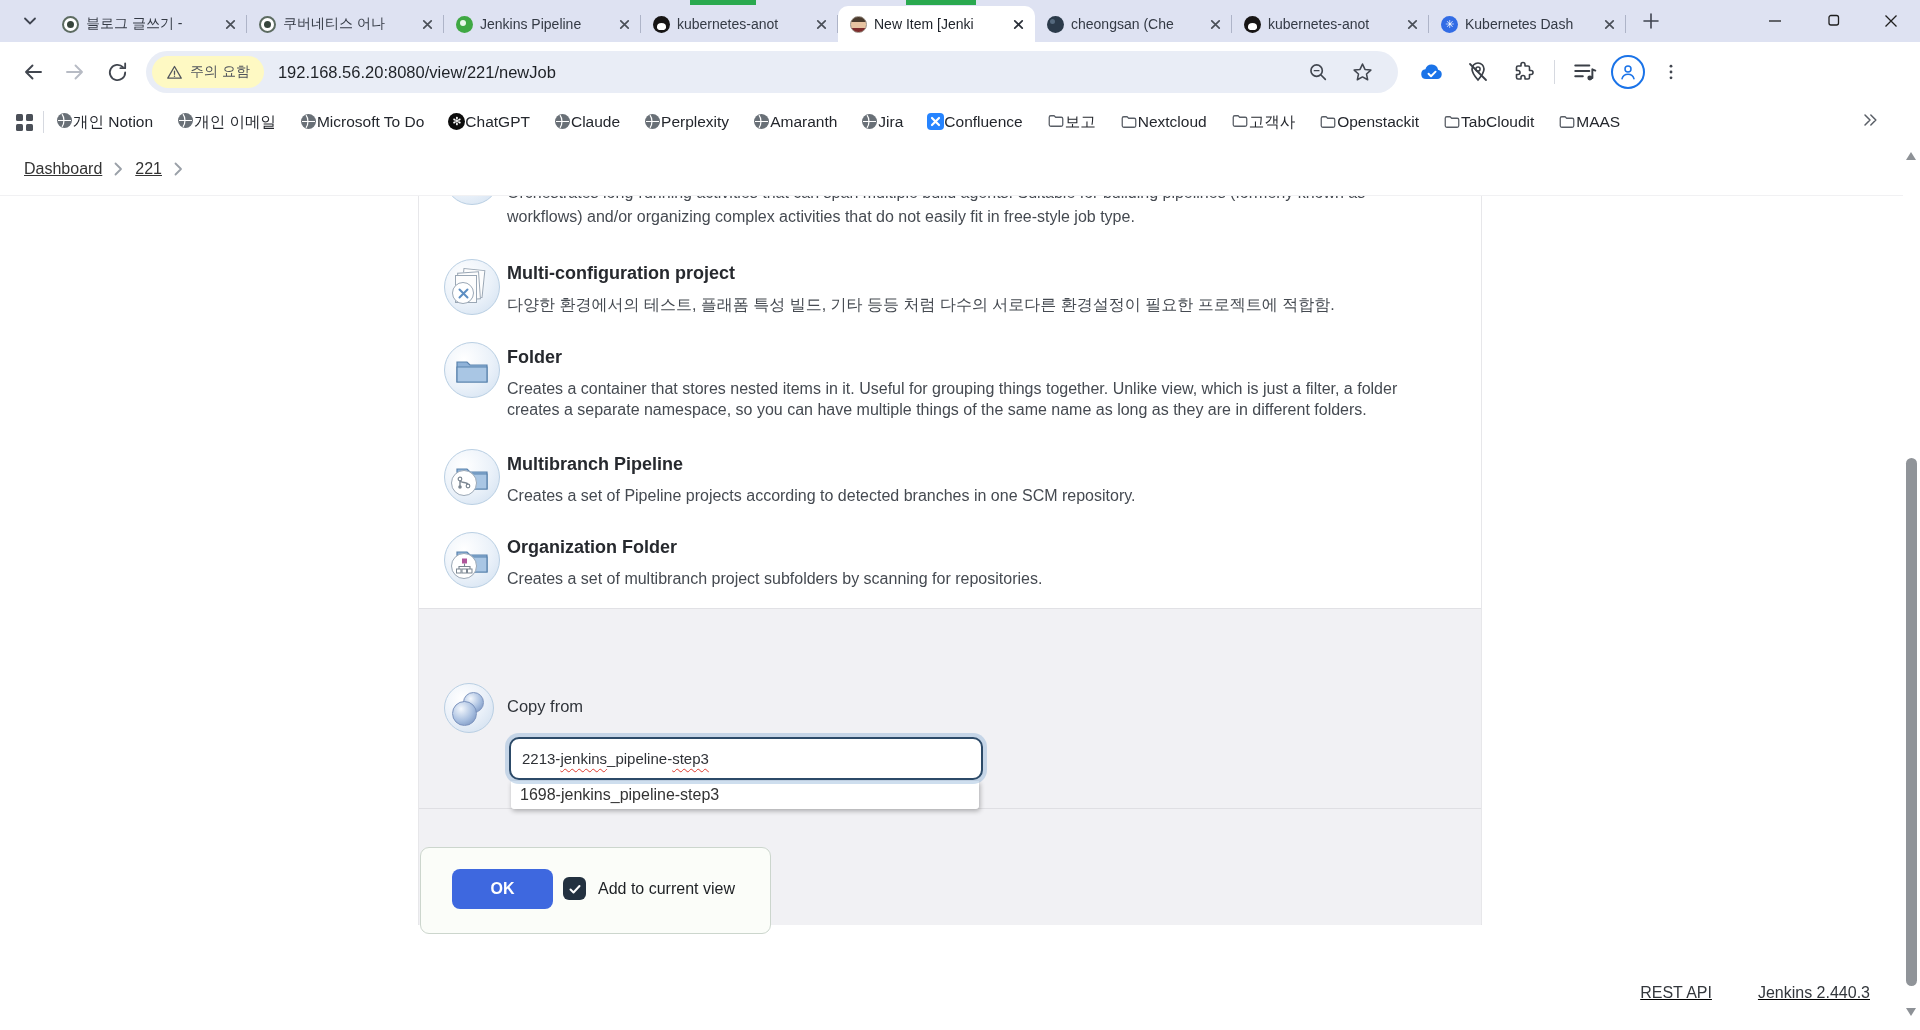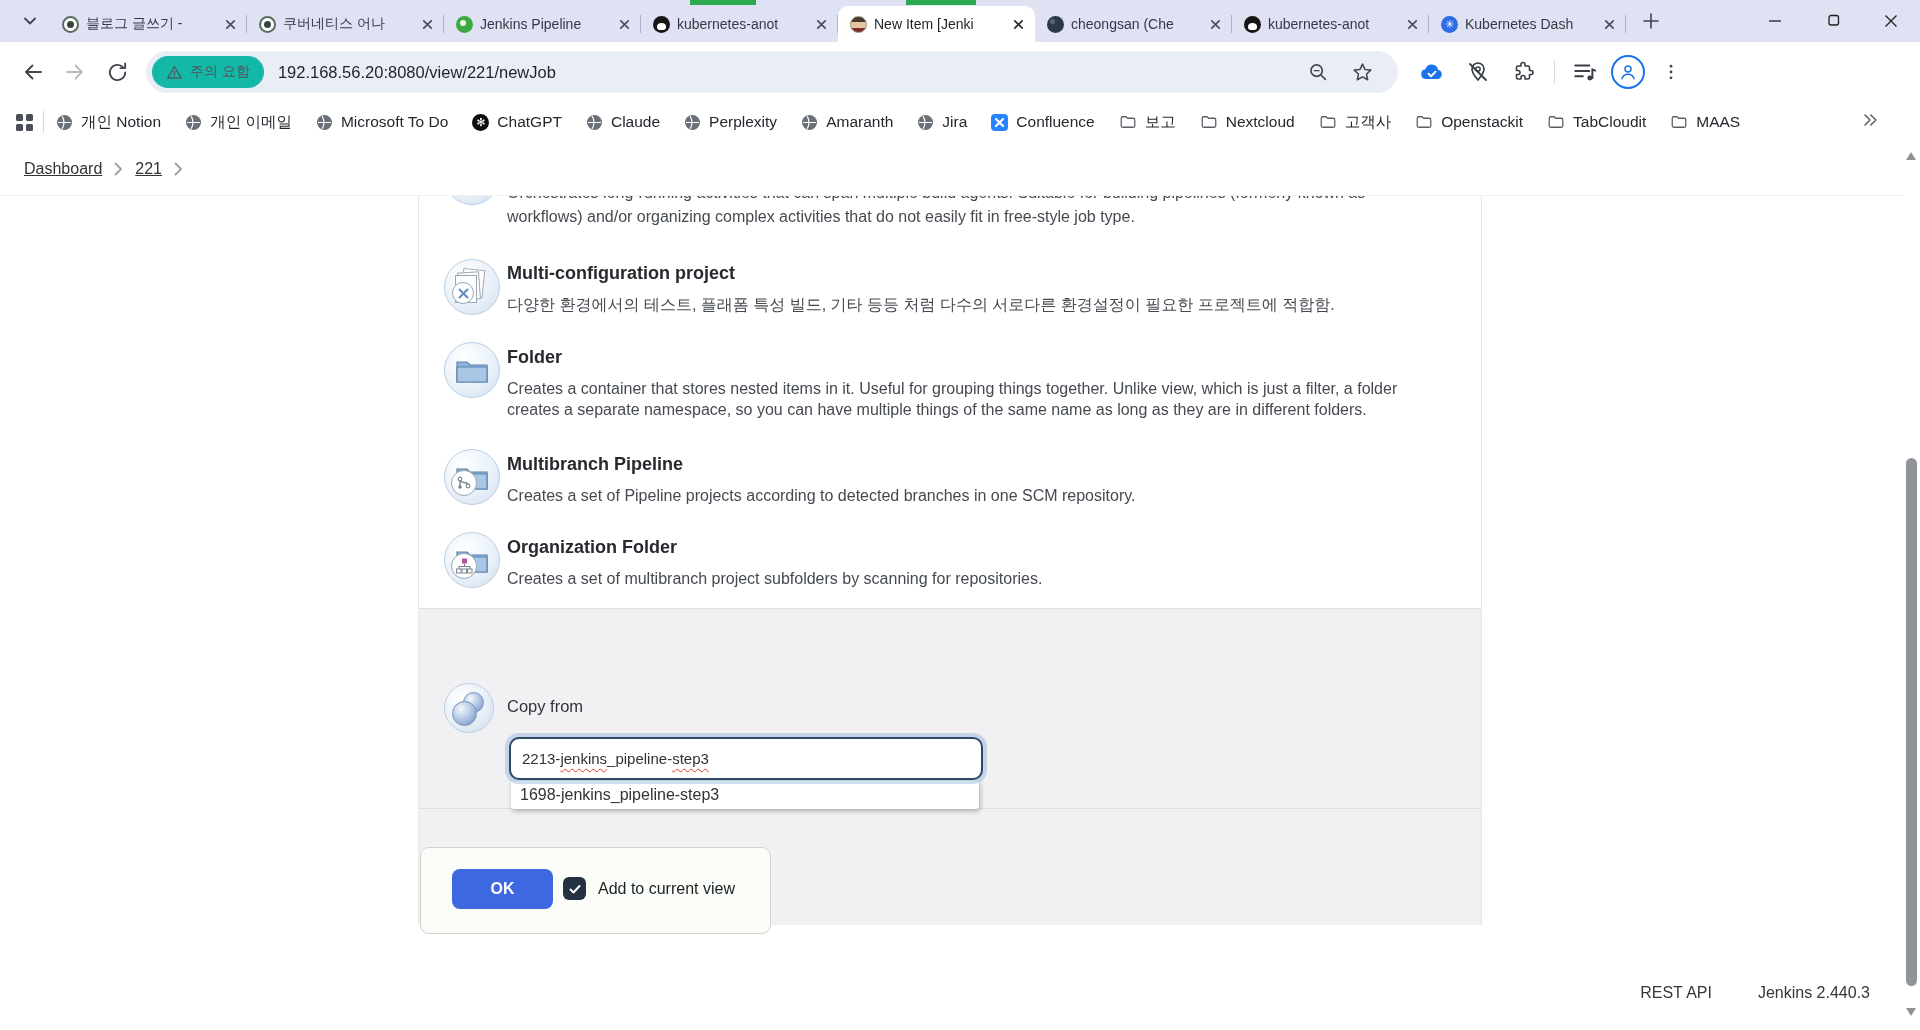--- a/index.html
+++ b/index.html
@@ -30,33 +30,33 @@
   .tclose { width:17px; height:17px; flex:0 0 auto; }
   .newtab-btn { width:34px; height:34px; margin:0 0 4px 8px; display:flex; align-items:center; justify-content:center; }
   .win-controls { position:absolute; right:0; top:0; height:42px; display:flex; }
   .win-btn { width:58px; height:42px; display:flex; align-items:center; justify-content:center; }
   .cap-strip { position:absolute; top:0; height:5px; background:#2aa94f; z-index:5; }
 
   
   .toolbar { height:60px; background:#fff; display:flex; align-items:center; padding:0 12px; }
   .nav-btn { width:42px; height:42px; display:flex; align-items:center; justify-content:center; flex:0 0 auto; }
   .urlbar { width:1252px; height:42px; background:#e9edf6; border-radius:21px; display:flex; align-items:center; padding:0 16px 0 6px; margin-left:8px; }
-  .warn-chip { background:#14b8a6; border-radius:16px; height:32px; display:flex; align-items:center; gap:7px; padding:0 14px; flex:0 0 auto; }
+  .warn-chip { background:#fef9c3; border-radius:16px; height:32px; display:flex; align-items:center; gap:7px; padding:0 14px; flex:0 0 auto; }
   .warn-chip span { font-size:14px; color:#51555c; }
   .url-text { margin-left:14px; font-size:16.5px; color:#1e2126; white-space:nowrap; }
   .url-tools { display:flex; align-items:center; gap:4px; margin-left:auto; }
   .toolbar-right { display:flex; align-items:center; gap:6px; margin-left:14px; }
   .tb-icon { width:40px; height:40px; display:flex; align-items:center; justify-content:center; flex:0 0 auto; }
   .tb-sep { width:1px; height:24px; background:#d6d9e0; margin:0 4px; }
   .avatar-btn { width:34px; height:34px; border-radius:50%; border:2px solid #1a73e8; display:flex; align-items:center; justify-content:center; }
 
   
   .bookmarks { height:40px; background:#fff; display:flex; align-items:center; padding:0 16px; position:relative; }
   .bm-sep { width:1px; height:22px; background:#d6d9e0; margin:0 12px 0 10px; }
-  .bm-item { display:flex; align-items:center; gap:8px; margin-right:24px; }
+  .bm-item { display:flex; align-items:flex-start; gap:0; margin-right:24px; }
   .bm-label { font-size:15.5px; color:#24272d; white-space:nowrap; }
   .bm-overflow { position:absolute; right:40px; top:8px; }
   .apps-grid { display:grid; grid-template-columns:7px 7px; grid-template-rows:7px 7px; gap:3px; }
   .apps-grid i { background:#4b5058; border-radius:1.5px; }
   .bm-chatgpt { width:17px; height:17px; border-radius:50%; background:#0d0d0d; color:#fff; font-size:11px; display:flex; align-items:center; justify-content:center; }
   .bm-confluence { width:17px; height:17px; border-radius:4px; background:#2684ff; display:flex; align-items:center; justify-content:center; }
 
   
   .breadcrumb { height:54px; display:flex; align-items:center; padding-left:24px; gap:12px; background:#fff; border-bottom:1px solid #f1f1f3; }
   .bc-link { font-size:16px; color:#333; }
@@ -85,21 +85,21 @@
     box-shadow:1px 2px 5px rgba(0,0,0,.3); border-radius:0 0 3px 3px; z-index:5;
     font-size:16px; color:#333; line-height:28px; padding-left:9px; }
   .divider2 { position:absolute; left:0; top:199px; width:100%; height:1px; background:#dfdfe3; z-index:1; }
   .ok-box { position:absolute; left:1px; top:238px; width:351px; height:87px; background:#fbfdf9;
     border:1px solid #ccd6cd; border-radius:9px; z-index:4; }
   .ok-btn { position:absolute; left:31px; top:21px; width:101px; height:40px; border:none; border-radius:8px;
     background:#3e68df; color:#fff; font-size:16px; font-weight:bold; font-family:inherit; cursor:pointer; }
   .chk { position:absolute; left:142px; top:29px; width:23px; height:23px; border-radius:6px; background:#233140;
     display:flex; align-items:center; justify-content:center; }
   .chk-label { position:absolute; left:177px; top:32px; font-size:16px; color:#1d2024; }
-  .page-footer { position:absolute; right:50px; top:788px; display:flex; gap:46px; }
+  .page-footer { position:absolute; right:50px; top:788px; display:flex; gap:46px;text-decoration:underline; }
   .page-footer a { font-size:16px; color:#33373c; text-decoration:none; }
 
   
   .mini-folder { position:absolute; left:10px; top:14px; width:36px; height:27px; }
   .doc { position:absolute; width:22px; height:28px; background:#fdfdfd; border:1px solid #9aa7b5; }
   .badge-circle { position:absolute; width:22px; height:22px; border-radius:50%; background:#fff; border:1px solid #9aa7b5; display:flex; align-items:center; justify-content:center; }
 
   
   .scrollbar { position:absolute; right:0; top:142px; width:17px; height:888px; background:#fff; z-index:30; }
   .scroll-thumb { position:absolute; left:3px; top:316px; width:11px; height:528px; background:#909499; border-radius:6px; }

